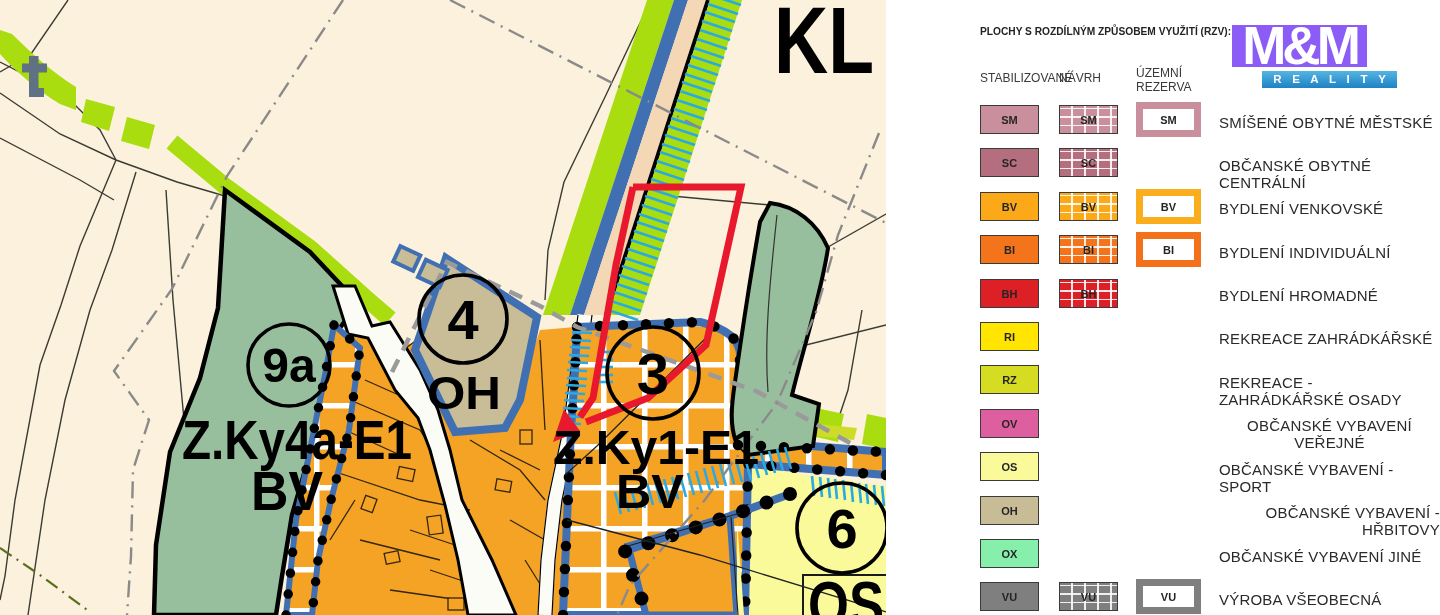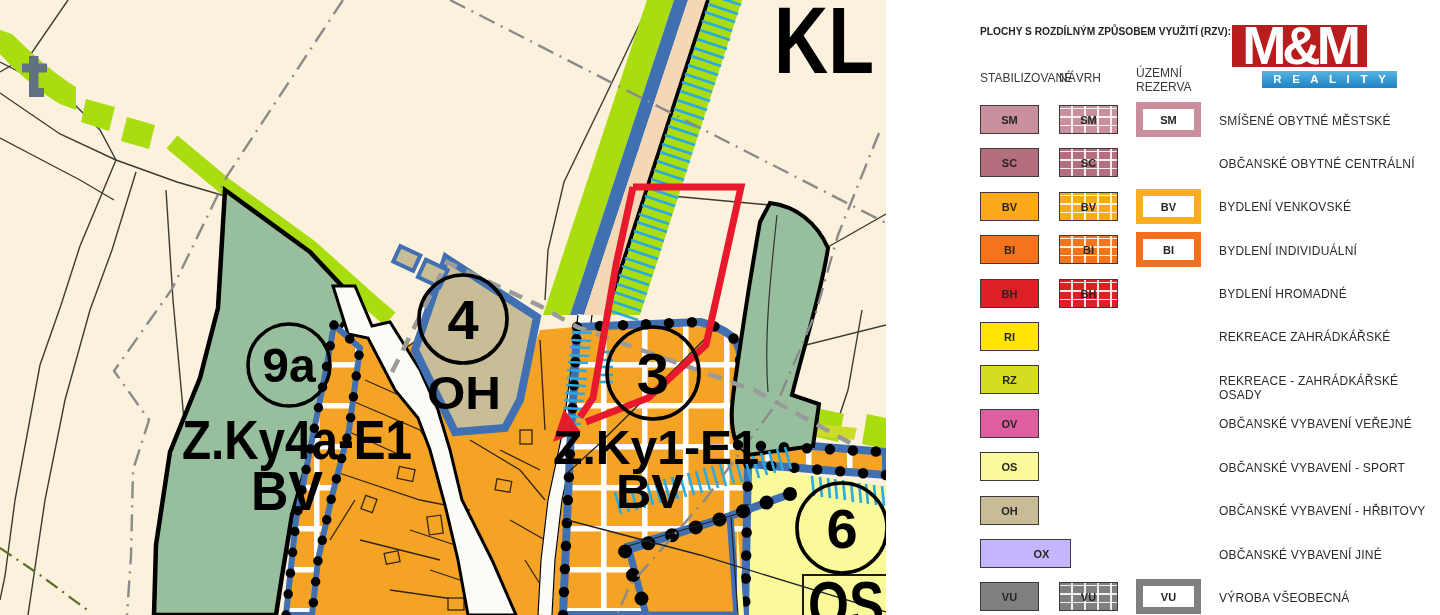--- a/index.html
+++ b/index.html
@@ -7,23 +7,23 @@
        font-family:"Liberation Sans", sans-serif;}
   #map{position:absolute;left:0;top:0;width:886px;height:615px;}
   #legend{position:absolute;left:886px;top:0;width:554px;height:615px;background:#fff;}
   .ttl{position:absolute;left:94px;top:26px;font-size:10.2px;font-weight:bold;color:#232323;letter-spacing:0px;white-space:nowrap;}
   .hdr{position:absolute;font-size:12px;color:#3a3a3a;text-align:left;}
   .sw{position:absolute;width:57px;height:27px;border:1px solid #3a3a3a;
       display:flex;align-items:center;justify-content:center;
       font-size:11px;font-weight:bold;color:#252525;}
   .sw3{position:absolute;width:51px;height:21px;display:flex;align-items:center;justify-content:center;
       font-size:11px;font-weight:bold;color:#252525;background:#fff;}
-  .lbl{position:absolute;left:333px;font-size:12px;color:#2a2a2a;letter-spacing:0.2px;}
+  .lbl{position:absolute;left:333px;font-size:15px;color:#2a2a2a;letter-spacing:0.2px;}
   .logo{position:absolute;left:346px;top:25px;width:135px;}
-  .logoR{width:135px;height:42px;background:#b91c1c;position:relative;overflow:hidden;}
+  .logoR{width:135px;height:42px;background:#8b5cf6;position:relative;overflow:hidden;}
   .logoB{width:135px;height:17px;margin-top:4px;background:linear-gradient(180deg,#55b4e2 0%,#1f83c4 100%);
          color:#fff;font-weight:bold;font-size:11.5px;text-align:center;line-height:17px;letter-spacing:3.8px;text-indent:3.8px;margin-left:30px;}
   .mm{position:absolute;left:0;top:2px;width:135px;text-align:center;color:#fff;
       font-weight:bold;font-size:53px;line-height:38px;letter-spacing:-4px;font-family:"Liberation Sans",sans-serif;}
 </style>
 </head>
 <body>
 <svg id="map" viewBox="0 0 886 615">
 
 <defs>
@@ -309,24 +309,24 @@
   <div class="sw3" style="left:250px;top:232px;border:7px solid #F4711C;">BI</div>
   <div class="lbl" style="top:244px;">BYDLENÍ INDIVIDUÁLNÍ</div>
   <div class="sw" style="left:94px;top:279px;background:#DD1F26;">BH</div>
   <div class="sw" style="left:173px;top:279px;background:#DD1F26;background-image:repeating-linear-gradient(90deg,transparent 0 11.5px,rgba(255,255,255,.88) 11.5px 13px),repeating-linear-gradient(0deg,transparent 0 7px,rgba(255,255,255,.88) 7px 8.3px);">BH</div>
   <div class="lbl" style="top:287px;">BYDLENÍ HROMADNÉ</div>
   <div class="sw" style="left:94px;top:322px;background:#FFE500;">RI</div>
   <div class="lbl" style="top:330px;">REKREACE ZAHRÁDKÁŘSKÉ</div>
   <div class="sw" style="left:94px;top:365px;background:#D5DC21;text-align:center;">RZ</div>
   <div class="lbl" style="top:374px;">REKREACE - ZAHRÁDKÁŘSKÉ OSADY</div>
   <div class="sw" style="left:94px;top:409px;background:#DE5F9F;">OV</div>
-  <div class="lbl" style="top:417px;">OBČANSKÉ VYBAVENÍ VEŘEJNÉ</div>
+  <div class="lbl" style="top:417px;text-align:center;">OBČANSKÉ VYBAVENÍ VEŘEJNÉ</div>
   <div class="sw" style="left:94px;top:452px;background:#FAFA9B;">OS</div>
   <div class="lbl" style="top:461px;">OBČANSKÉ VYBAVENÍ - SPORT</div>
   <div class="sw" style="left:94px;top:496px;background:#C8BC96;">OH</div>
   <div class="lbl" style="top:504px;text-align:right;">OBČANSKÉ VYBAVENÍ - HŘBITOVY</div>
-  <div class="sw" style="left:94px;top:539px;background:#c4b5fd;padding-left:32px;">OX</div>
+  <div class="sw" style="left:94px;top:539px;background:#86efac;">OX</div>
   <div class="lbl" style="top:548px;">OBČANSKÉ VYBAVENÍ JINÉ</div>
   <div class="sw" style="left:94px;top:582px;background:#7F7F7F;">VU</div>
   <div class="sw" style="left:173px;top:582px;background:#7F7F7F;background-image:repeating-linear-gradient(90deg,transparent 0 11.5px,rgba(255,255,255,.88) 11.5px 13px),repeating-linear-gradient(0deg,transparent 0 7px,rgba(255,255,255,.88) 7px 8.3px);">VU</div>
   <div class="sw3" style="left:250px;top:579px;border:7px solid #7F7F7F;">VU</div>
   <div class="lbl" style="top:591px;">VÝROBA VŠEOBECNÁ</div>
 </div>
 
 </body></html>

